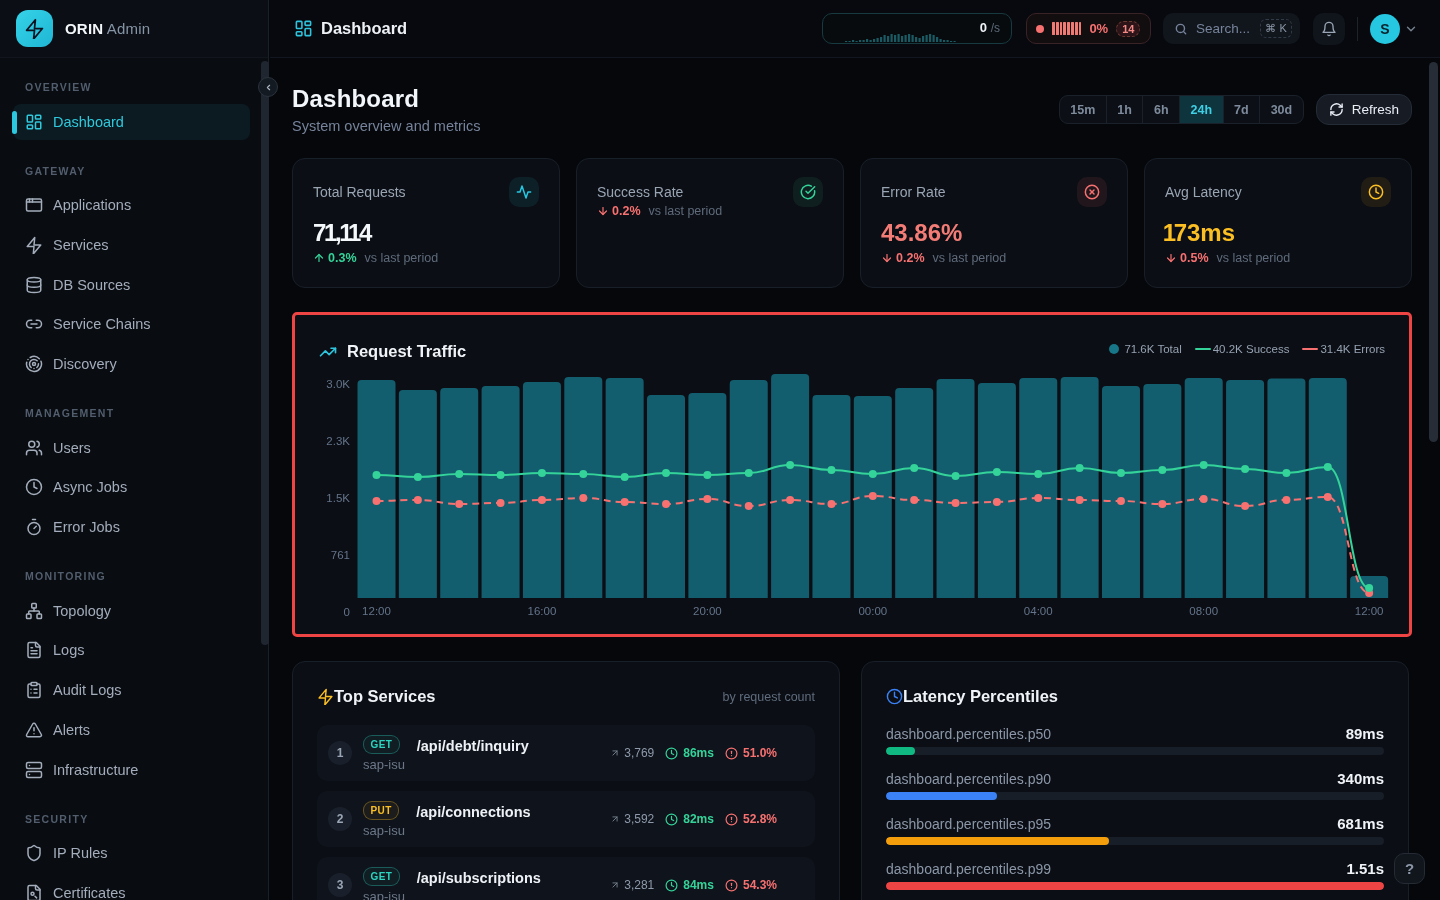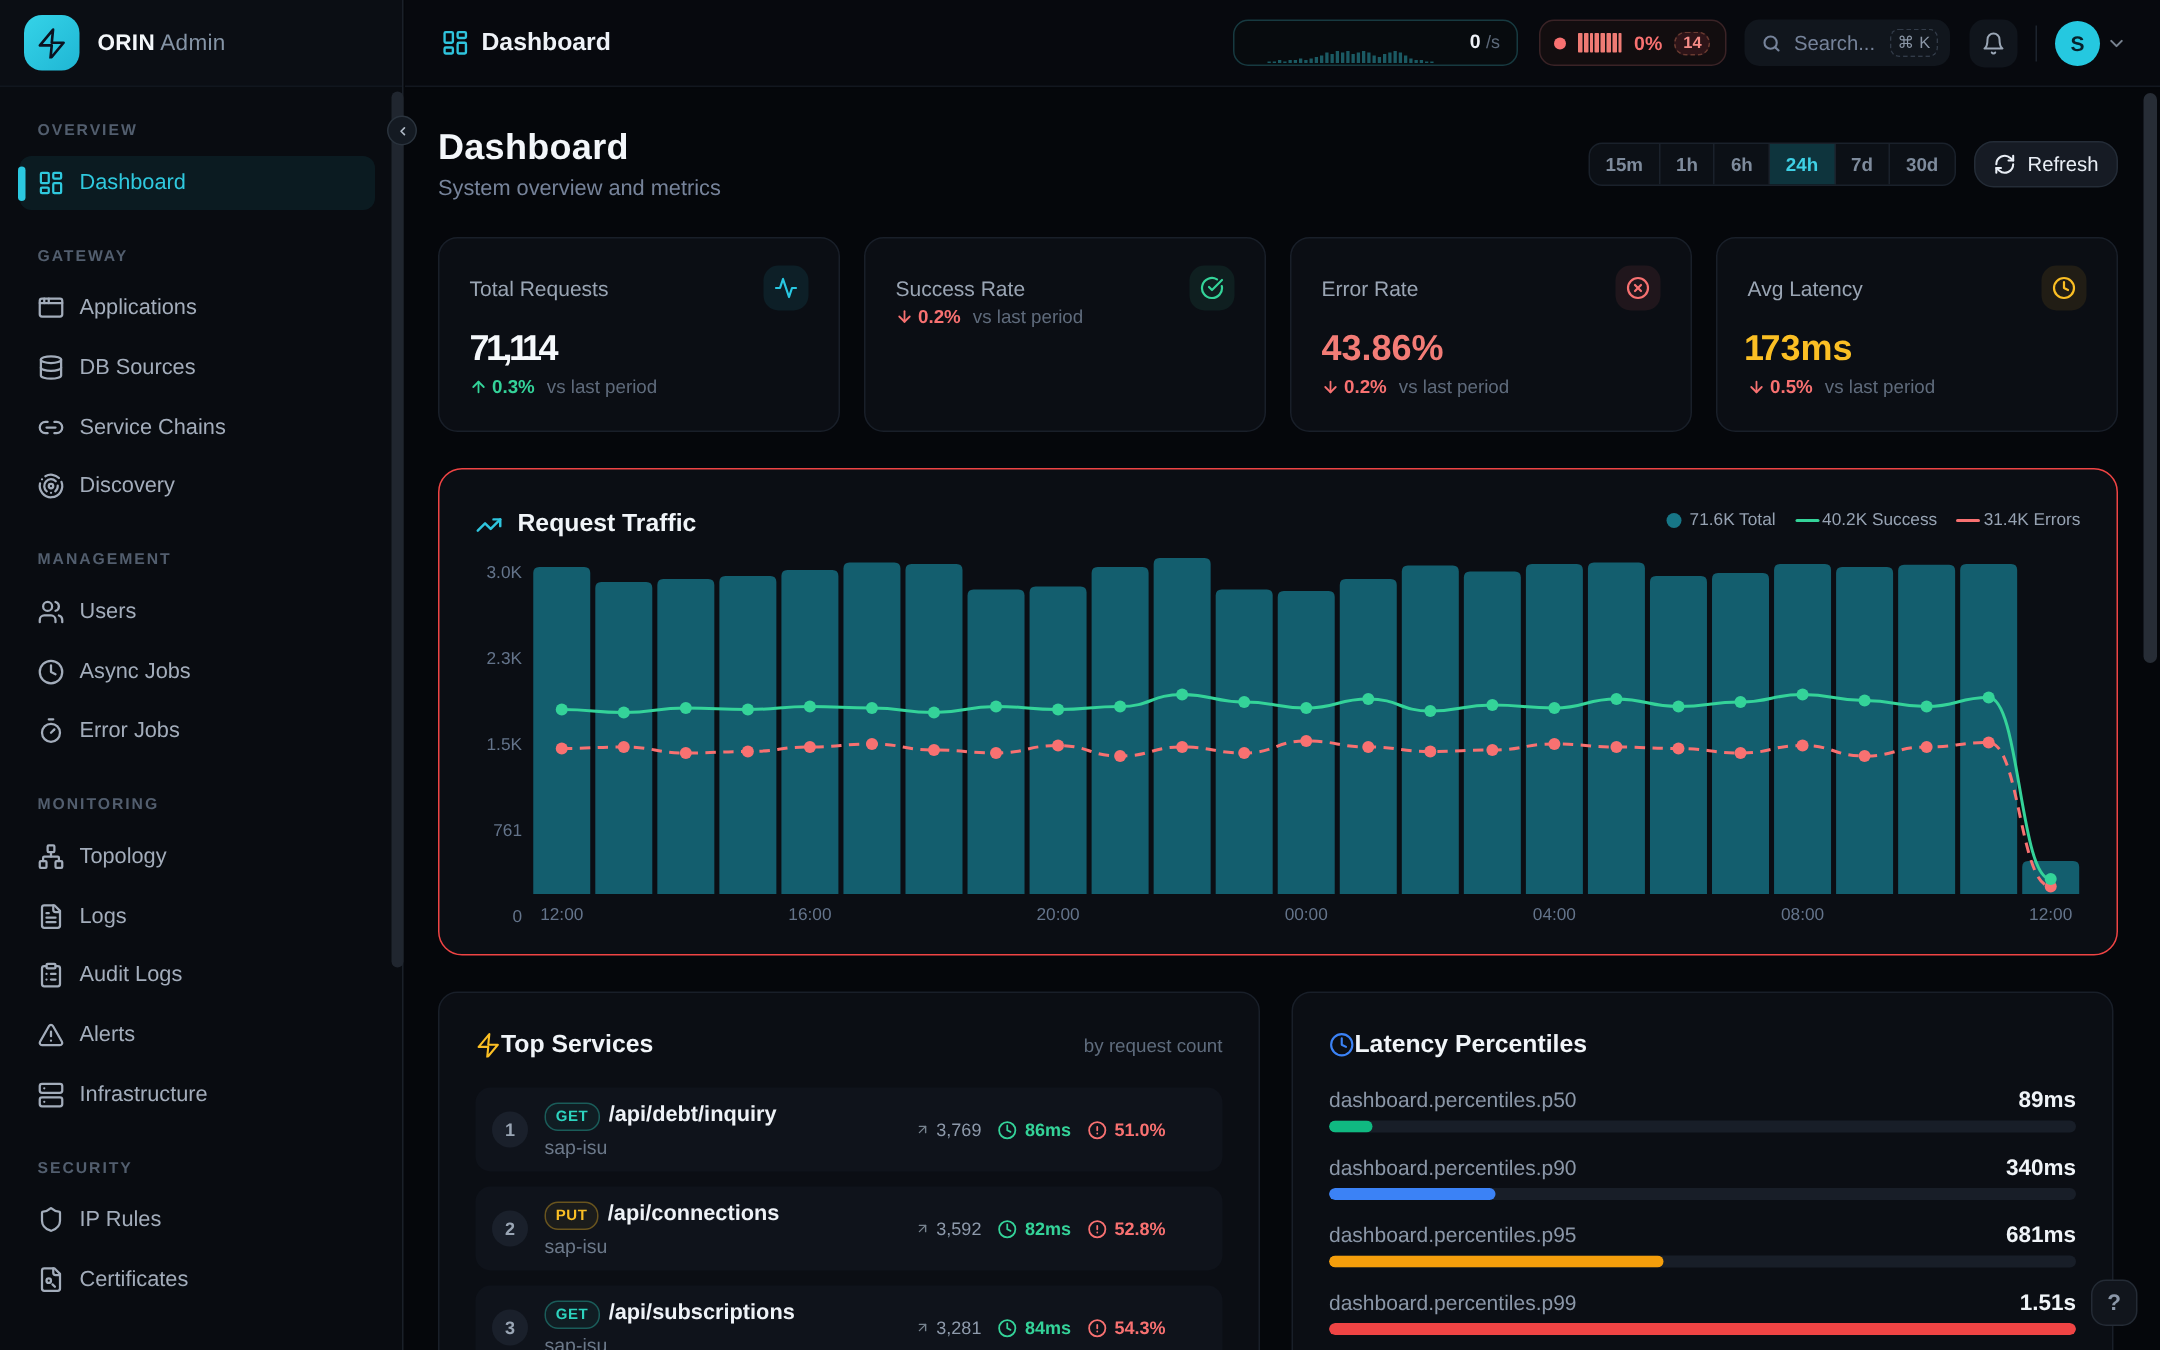--- a/index.html
+++ b/index.html
@@ -74,41 +74,41 @@
 .ic-red { background:rgba(248,113,113,0.09); }
 .ic-amber { background:rgba(251,191,36,0.09); }
 .stat-value { margin-top:19px; font-size:24px; font-weight:700; color:#f5f8fb; } .d1 { margin:0 -2.35px; }
 .v-red { color:#f37c76; }
 .v-amber { color:#fbbf24; }
 .stat-delta { margin-top:4px; font-size:12.5px; color:#5f6b7c; display:flex; align-items:center; }
 .d-up { color:#34d399; font-weight:600; }
 .d-down { color:#f87171; font-weight:600; }
 
 
-.chart-card { margin-top:24px; width:1120px; height:325px; background:#0b0e14; border:1px solid #ef4444; border-radius:16px; position:relative; }
+.chart-card { margin-top:24px; width:1120px; height:325px; background:#0b0e14; border:3px solid #ef4444; border-radius:5px; position:relative; }
 .chart-head { position:absolute; left:24px; top:27px; display:flex; align-items:center; gap:10px; color:#f0f4f8; font-size:16.5px; font-weight:700; }
 .chart-head svg { width:18px; height:18px; }
 .legend { position:absolute; right:24px; top:28px; display:flex; align-items:center; gap:13px; font-size:11.5px; color:#96a2b2; }
 .legend .li { display:flex; align-items:center; }
 .dot-teal { width:10.5px; height:10.5px; border-radius:50%; background:#177687; margin-right:5px; }
 .dash { width:16px; height:2.5px; border-radius:2px; margin-right:2px; }
 .dash.g { background:#34d399; }
 .dash.r { background:#f87171; }
 
 
 .bottom { display:flex; gap:21px; margin-top:24px; }
 .b-card { width:548px; height:420px; background:#0b0e14; border:1px solid #191f29; border-radius:13px; padding:25px 24px 0; }
 .b-head { display:flex; align-items:center; gap:0; color:#f0f4f8; font-size:16.5px; font-weight:700; }
 .b-head svg { width:17px; height:17px; }
 .b-head .sub { margin-left:auto; font-size:12.5px; color:#5f6c7d; font-weight:400; }
 .svc-row { margin-top:10px; height:56px; background:#0f131b; border-radius:10px; display:flex; align-items:center; padding:0 38px 0 11px; }
 .svc-row.firstrow { margin-top:19px; }
 .svc-num { width:24px; height:24px; border-radius:50%; background:#1a202b; color:#9aa6b5; font-size:12px; font-weight:600; display:flex; align-items:center; justify-content:center; flex:none; }
 .svc-mid { margin-left:11px; }
-.svc-line1 { display:flex; align-items:flex-start; gap:6px; }
+.svc-line1 { display:flex; align-items:flex-end; gap:17px; }
 .pill { font-size:10px; font-weight:700; letter-spacing:.4px; padding:3px 6.5px; border-radius:9px; }
 .pill.get { color:#2dd4bf; border:1px solid rgba(45,212,191,0.35); background:rgba(45,212,191,0.05); }
 .pill.put { color:#fbbf24; border:1px solid rgba(251,191,36,0.35); background:rgba(251,191,36,0.05); }
 .svc-path { color:#eef2f7; font-size:14.5px; font-weight:600; }
 .svc-app { margin-top:3px; color:#6b7889; font-size:13px; }
 .svc-right { margin-left:auto; display:flex; align-items:center; gap:11px; font-size:12px; }
 .svc-count { color:#8e9aab; display:flex; align-items:center; gap:4px; }
 .svc-ms { color:#34d399; display:flex; align-items:center; gap:5px; font-weight:600; }
 .svc-err { color:#f87171; display:flex; align-items:center; gap:5px; font-weight:600; }
 .svc-right svg { width:13px; height:13px; } .svc-count svg { width:10px; height:10px; }
@@ -150,20 +150,26 @@
         </div>
         <div class="nav-label">GATEWAY</div>
         <div class="nav-item">
           <svg viewBox="0 0 24 24" fill="none" stroke="currentColor" stroke-width="2" stroke-linecap="round" stroke-linejoin="round">
             <rect x="2" y="4" width="20" height="16" rx="2"></rect>
             <path d="M10 4v4"></path>
             <path d="M2 8h20"></path>
             <path d="M6 4v4"></path>
           </svg>
           <span>Applications</span>
+        </div>
+        <div class="nav-item">
+          <svg viewBox="0 0 24 24" fill="none" stroke="currentColor" stroke-width="2" stroke-linecap="round" stroke-linejoin="round">
+            <path d="M13 2 3 14h9l-1 10 10-12h-9l1-10z"></path>
+          </svg>
+          <span>Services</span>
         </div>
         <div class="nav-item">
           <svg viewBox="0 0 24 24" fill="none" stroke="currentColor" stroke-width="2" stroke-linecap="round" stroke-linejoin="round">
             <ellipse cx="12" cy="5" rx="9" ry="3"></ellipse>
             <path d="M3 5v14a9 3 0 0 0 18 0V5"></path>
             <path d="M3 12a9 3 0 0 0 18 0"></path>
           </svg>
           <span>DB Sources</span>
         </div>
         <div class="nav-item">

